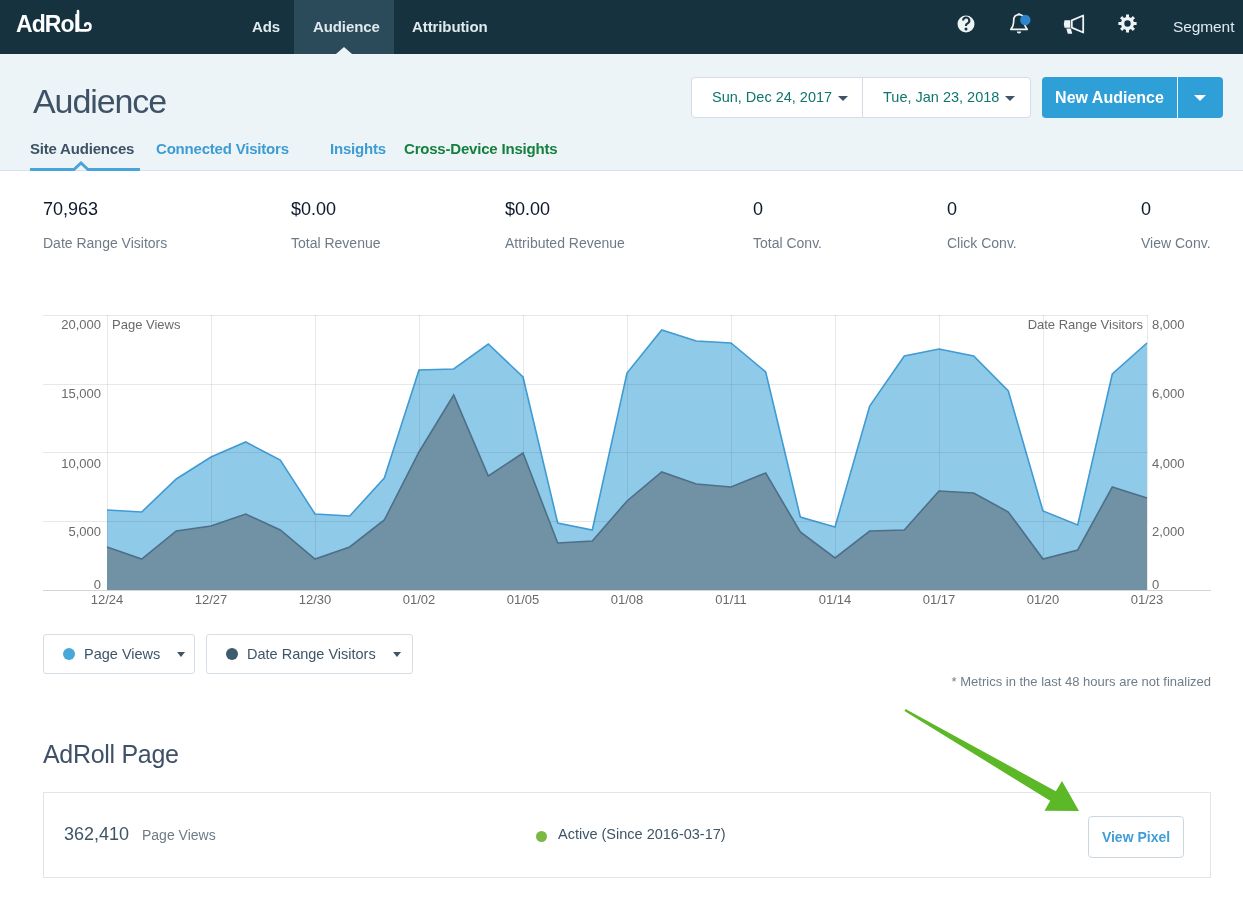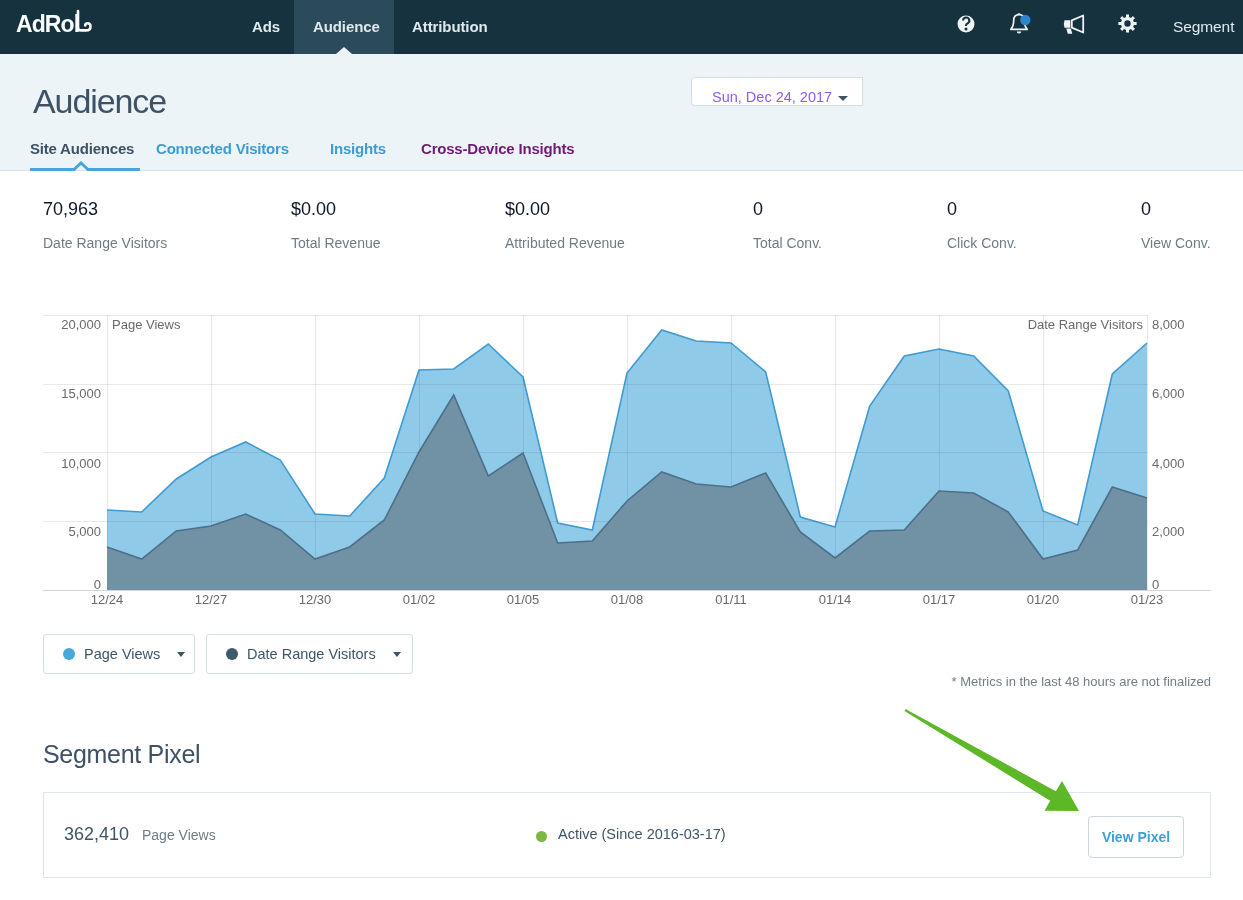--- a/index.html
+++ b/index.html
@@ -10,21 +10,21 @@
 
 #nav { position:absolute; left:0; top:0; width:1243px; height:54px; background:#16323f; }
 #nav .item { position:absolute; top:0; height:54px; line-height:54px; color:#dfe9ee; font-size:15px; font-weight:bold; letter-spacing:-0.1px; }
 #navactive { position:absolute; left:294px; top:0; width:100px; height:54px; background:#2b4a5a; }
 #navnotch { position:absolute; left:336px; top:47px; width:0; height:0; border-left:8px solid transparent; border-right:8px solid transparent; border-bottom:7px solid #ecf4f8; }
 #logo { position:absolute; left:16px; top:0px; }
 
 
 #header { position:absolute; left:0; top:54px; width:1243px; height:117px; background:#ecf4f8; border-bottom:1px solid #d8e1e8; }
 #title { position:absolute; left:33px; top:28px; font-size:34px; font-weight:400; color:#3e5166; letter-spacing:-1.1px; }
-.datebox { position:absolute; top:23px; height:29px; background:#fff; border:1px solid #d4dde4; color:#8b5cf6; font-size:14.5px; line-height:39px; }
+.datebox { position:absolute; top:23px; height:41px; background:#fff; border:1px solid #d4dde4; color:#0f766e; font-size:14.5px; line-height:39px; }
 #date1 { left:691px; width:172px; border-radius:4px 0 0 4px; }
 #date2 { left:862px; width:169px; border-radius:0 4px 4px 0; }
 .datebox .txt { position:absolute; left:20px; top:0; }
 .caret { display:inline-block; width:0; height:0; border-left:5px solid transparent; border-right:5px solid transparent; border-top:5px solid #3e5568; }
 .datebox .caret { position:absolute; top:18px; }
 #newaud { position:absolute; left:1042px; top:23px; width:181px; height:41px; background:#2f9fd8; border-radius:4px; }
 #newaud .label { position:absolute; left:0; top:0; width:135px; text-align:center; line-height:41px; color:#fff; font-weight:bold; font-size:16px; }
 #newaud .div { position:absolute; left:135px; top:0; width:1px; height:41px; background:#eaf4fa; }
 
 
@@ -97,24 +97,33 @@
     <div class="item" style="left:1173px; font-weight:400; font-size:15.5px;">Segment</div>
   </div>
   <div id="navnotch"></div>
 
   <div id="header">
     <div id="title">Audience</div>
     <div class="datebox" id="date1">
         <span class="txt">Sun, Dec 24, 2017</span>
         <span class="caret" style="left:146px;"></span>
       </div>
+    <div class="datebox" id="date2">
+        <span class="txt">Tue, Jan 23, 2018</span>
+        <span class="caret" style="left:142px;"></span>
+      </div>
+    <div id="newaud">
+        <div class="label">New Audience</div>
+        <div class="div"></div>
+        <span class="caret" style="position:absolute; left:152px; top:18px; border-left-width:6px; border-right-width:6px; border-top-width:6px; border-top-color:#fff;"></span>
+      </div>
     <div class="tab" style="left:30px; color:#3d5266;">Site Audiences</div>
     <div class="tab" style="left:156px; color:#3e9cd4;">Connected Visitors</div>
     <div class="tab" style="left:330px; color:#3e9cd4;">Insights</div>
-    <div class="tab" style="left:421px; color:#701a75;">Cross-Device Insights</div>
+    <div class="tab" style="left:404px; color:#15803d;">Cross-Device Insights</div>
   </div>
   <svg id="tabline" width="200" height="25" viewBox="0 0 200 25">
     <path d="M30,19.5 L74,19.5 L81,13 L88,19.5 L140,19.5" fill="none" stroke="#4aa4da" stroke-width="3"></path>
   </svg>
 
   <div class="statv" style="left:43px;">70,963</div>
     <div class="statl" style="left:43px;">Date Range Visitors</div>
   <div class="statv" style="left:291px;">$0.00</div>
     <div class="statl" style="left:291px;">Total Revenue</div>
   <div class="statv" style="left:505px;">$0.00</div>
@@ -183,21 +192,21 @@
         <text x="1043" y="604">01/20</text>
         <text x="1147" y="604">01/23</text>
       </g>
     </g>
   </svg>
 
   <div class="legend" style="left:43px; width:152px; padding-left:19px;"><span class="dot" style="background:#4aa8d8;"></span>Page Views<span class="caret"></span></div>
   <div class="legend" style="left:206px; width:207px; padding-left:19px;"><span class="dot" style="background:#3d5a6e;"></span>Date Range Visitors<span class="caret"></span></div>
   <div id="note">* Metrics in the last 48 hours are not finalized</div>
 
-  <div id="pixelhead">Segment Pixel</div>
+  <div id="pixelhead">AdRoll Page</div>
   <div id="pixelcard">
     <div id="pxnum">362,410</div>
     <div id="pxpv">Page Views</div>
     <div id="pxdot"></div>
     <div id="pxactive">Active (Since 2016-03-17)</div>
     <div id="viewpixel">View Pixel</div>
   </div>
 
   <svg class="abs" style="left:895px; top:700px;" width="200" height="130" viewBox="895 700 200 130">
     <path d="M905.5,709.1 L1055.8,791.2 L1062,781 L1079,811 L1044.5,810.7 L1050.2,800.8 L904.5,710.9 Z" fill="#5cb826"></path>

